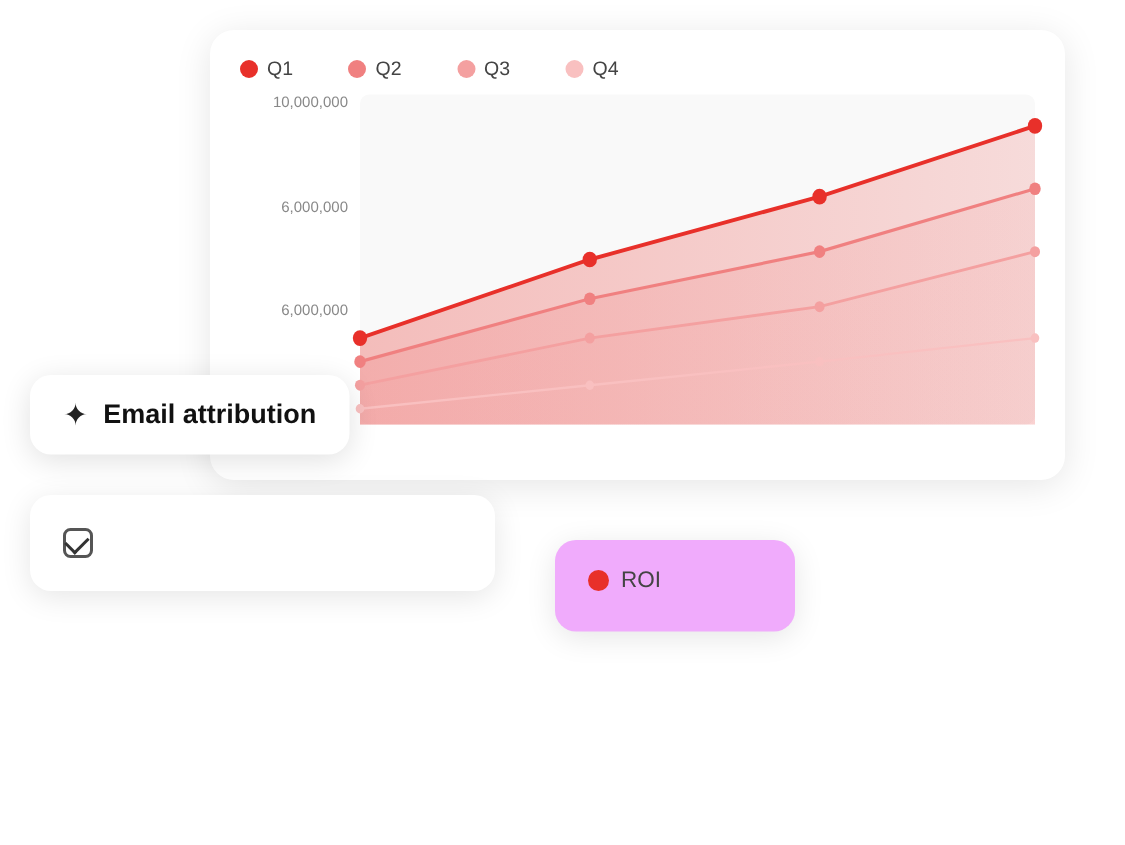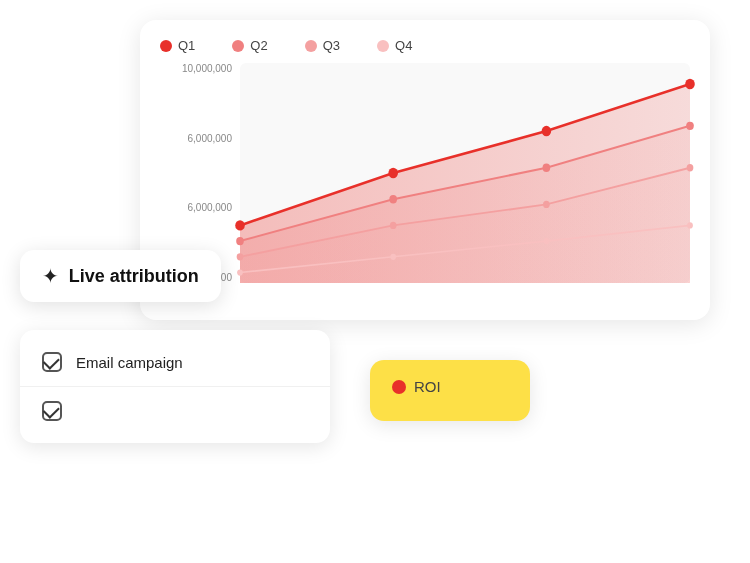--- a/index.html
+++ b/index.html
@@ -128,21 +128,21 @@
       border-bottom: 2px solid #333;
       transform: rotate(-45deg) translateY(-1px);
     }
 
     
     .roi-card {
       position: absolute;
       top: 360px;
       left: 370px;
       width: 160px;
-      background: #fde047;
+      background: #f0abfc;
       border-radius: 14px;
       box-shadow: 0 4px 20px rgba(0,0,0,0.10);
       padding: 18px 22px;
       z-index: 5;
     }
 
     .roi-header {
       display: flex;
       align-items: center;
       gap: 8px;
@@ -275,29 +275,25 @@
         <circle cx="160" cy="185" r="3" fill="#f9c0c0"></circle>
         <circle cx="320" cy="170" r="3" fill="#f9c0c0"></circle>
         <circle cx="470" cy="155" r="3" fill="#f9c0c0"></circle>
       </svg>
     </div>
   </div>
 </div>
 
 <div class="attribution-card">
   <span class="attribution-icon">✦</span>
-  <span class="attribution-label">Live attribution</span>
+  <span class="attribution-label">Email attribution</span>
 </div>
 
 <div class="checklist-card">
 
-<div class="checklist-item">
-      <div class="checkbox checked"></div>
-      <span>Email campaign</span>
-    </div>
     <div class="checklist-item">
       <div class="checkbox checked"></div>
     </div>
   </div>
 
 <div class="roi-card">
   <div class="roi-header">
     <div class="roi-dot"></div>
     <span class="roi-label">ROI</span>
   </div>

